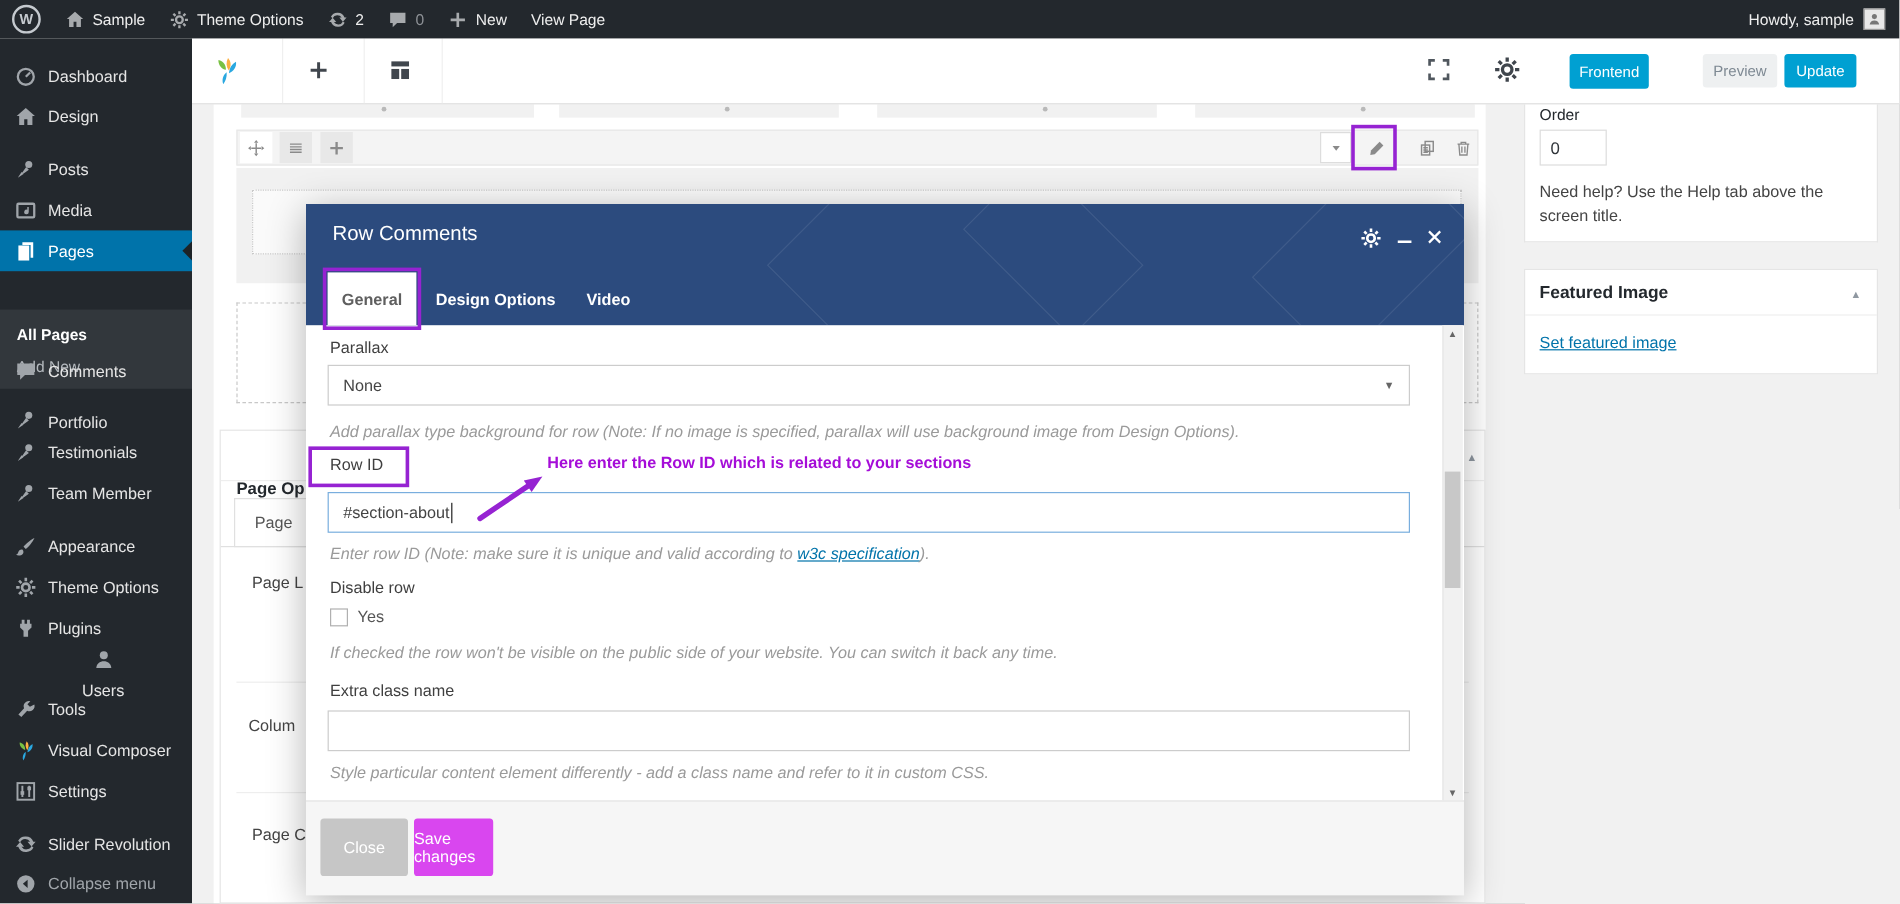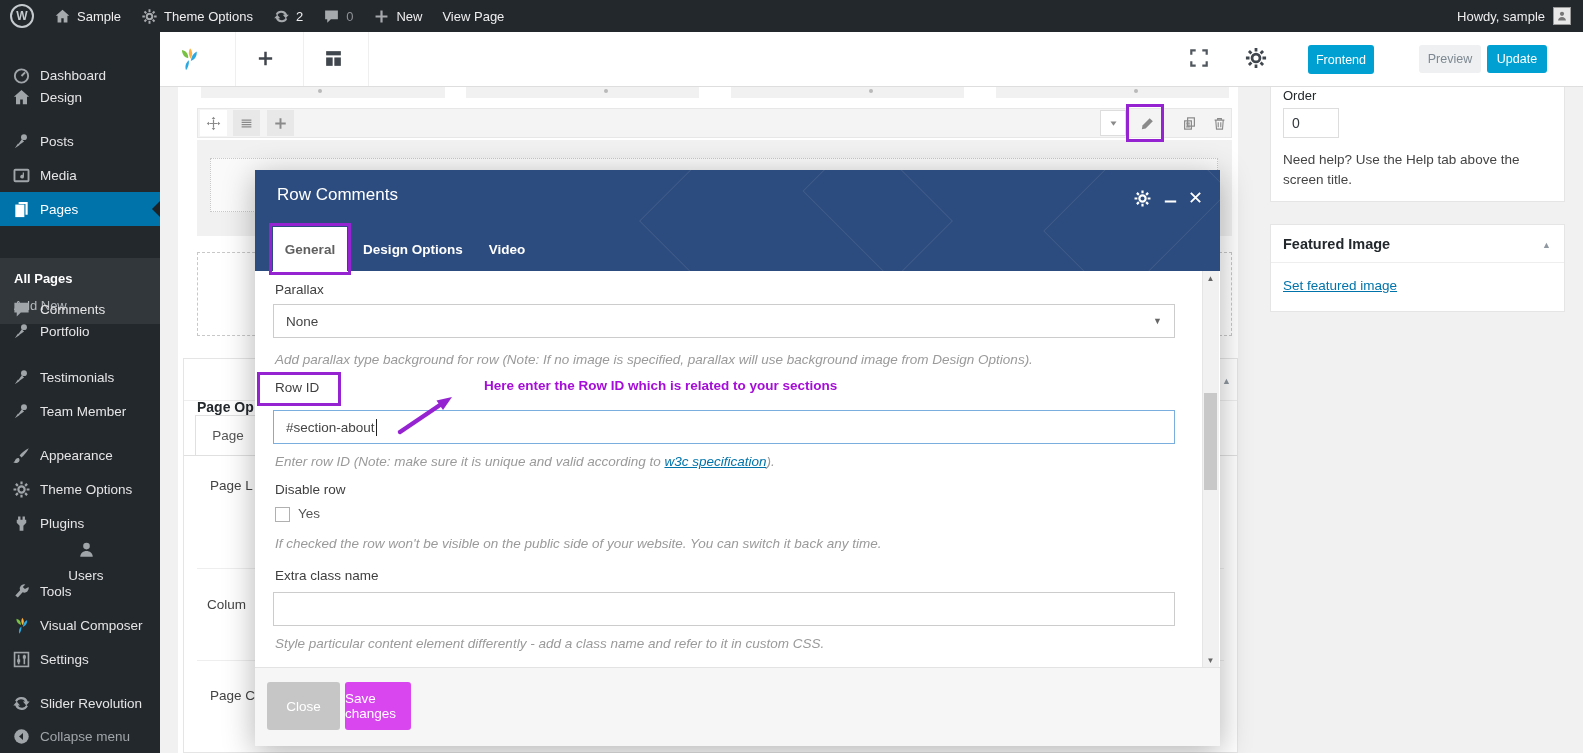--- a/index.html
+++ b/index.html
@@ -159,21 +159,21 @@
                 <circle cx="10" cy="6.4" r="3.5"></circle>
                 <path d="M3.4 17.5c.3-3.6 3.1-5.8 6.6-5.8s6.3 2.2 6.6 5.8z"></path>
               </g>
             </svg>
           </span>
       </span>
     </div>
   </div>
 
   <div class="abs sidebar">
-    <div class="sb-item" style="top:26px;">
+    <div class="sb-item" style="top:14px;">
       <span class="icon" data-icon="dashboard-icon">
           <svg viewBox="0 0 20 20">
             <g fill="none" stroke="currentColor" stroke-width="2">
               <circle cx="10" cy="10.5" r="7"></circle>
               <path d="M10 10.5l3.8-3.8"></path>
             </g>
           </svg>
         </span>
       <span>Dashboard</span>
     </div>
@@ -221,21 +221,21 @@
       <div>Add New</div>
     </div>
     <div class="sb-item" style="top:260px;">
       <span class="icon" data-icon="comment-icon">
           <svg viewBox="0 0 20 20">
             <path fill="currentColor" d="M2.5 3h15v10.2h-8.2L5 17.4v-4.2H2.5z"></path>
           </svg>
         </span>
       <span>Comments</span>
     </div>
-    <div class="sb-item" style="top:282px;">
+    <div class="sb-item" style="top:294px;align-items:flex-end;">
       <span class="icon" data-icon="pin-icon">
           <svg viewBox="0 0 20 20">
             <g fill="currentColor">
               <circle cx="12.6" cy="5.4" r="3.1"></circle>
               <path d="M10.3 7.6L6.6 12.8l.9.9 5.2-3.7zM6.3 12L3 17l5-3.3z"></path>
             </g>
           </svg>
         </span>
       <span>Portfolio</span>
     </div>
@@ -560,21 +560,21 @@
 
     <div class="abs vclabel" style="left:20px;top:112px;">Parallax</div>
     <div class="vcinput" style="left:18px;top:134px;width:902px;cursor:pointer;">
       <span>None</span>
       <span style="position:absolute;right:12px;font-size:9px;color:#666;">▼</span>
     </div>
     <div class="abs vchelp" style="left:20px;top:182px;">Add parallax type background for row (Note: If no image is specified, parallax will use background image from Design Options).</div>
 
     <div class="abs vclabel" style="left:20px;top:210px;">Row ID</div>
     <div class="pbox" style="left:2px;top:202px;width:84px;height:34px;"></div>
-    <div class="abs annot-text" style="left:201px;top:208px;margin-left:28px;">Here enter the Row ID which is related to your sections</div>
+    <div class="abs annot-text" style="left:201px;top:208px;">Here enter the Row ID which is related to your sections</div>
     <svg class="abs" style="left:138px;top:221px;z-index:70;" width="64" height="48" viewBox="0 0 64 48">
       <line x1="7" y1="41" x2="47" y2="14" stroke="#9623d2" stroke-width="4.5" stroke-linecap="round"></line>
       <polygon points="59,6 50,19 43.5,9.5" fill="#9623d2"></polygon>
     </svg>
     <div class="vcinput" style="left:18px;top:240px;width:902px;border-color:#79aede;">
       <span>#section-about</span>
       <span class="caretbar"></span>
     </div>
     <div class="abs vchelp" style="left:20px;top:284px;">
       <span>Enter row ID (Note: make sure it is unique and valid according to </span><a class="wplink" style="font-size:13.5px;">w3c specification</a><span>).</span>

